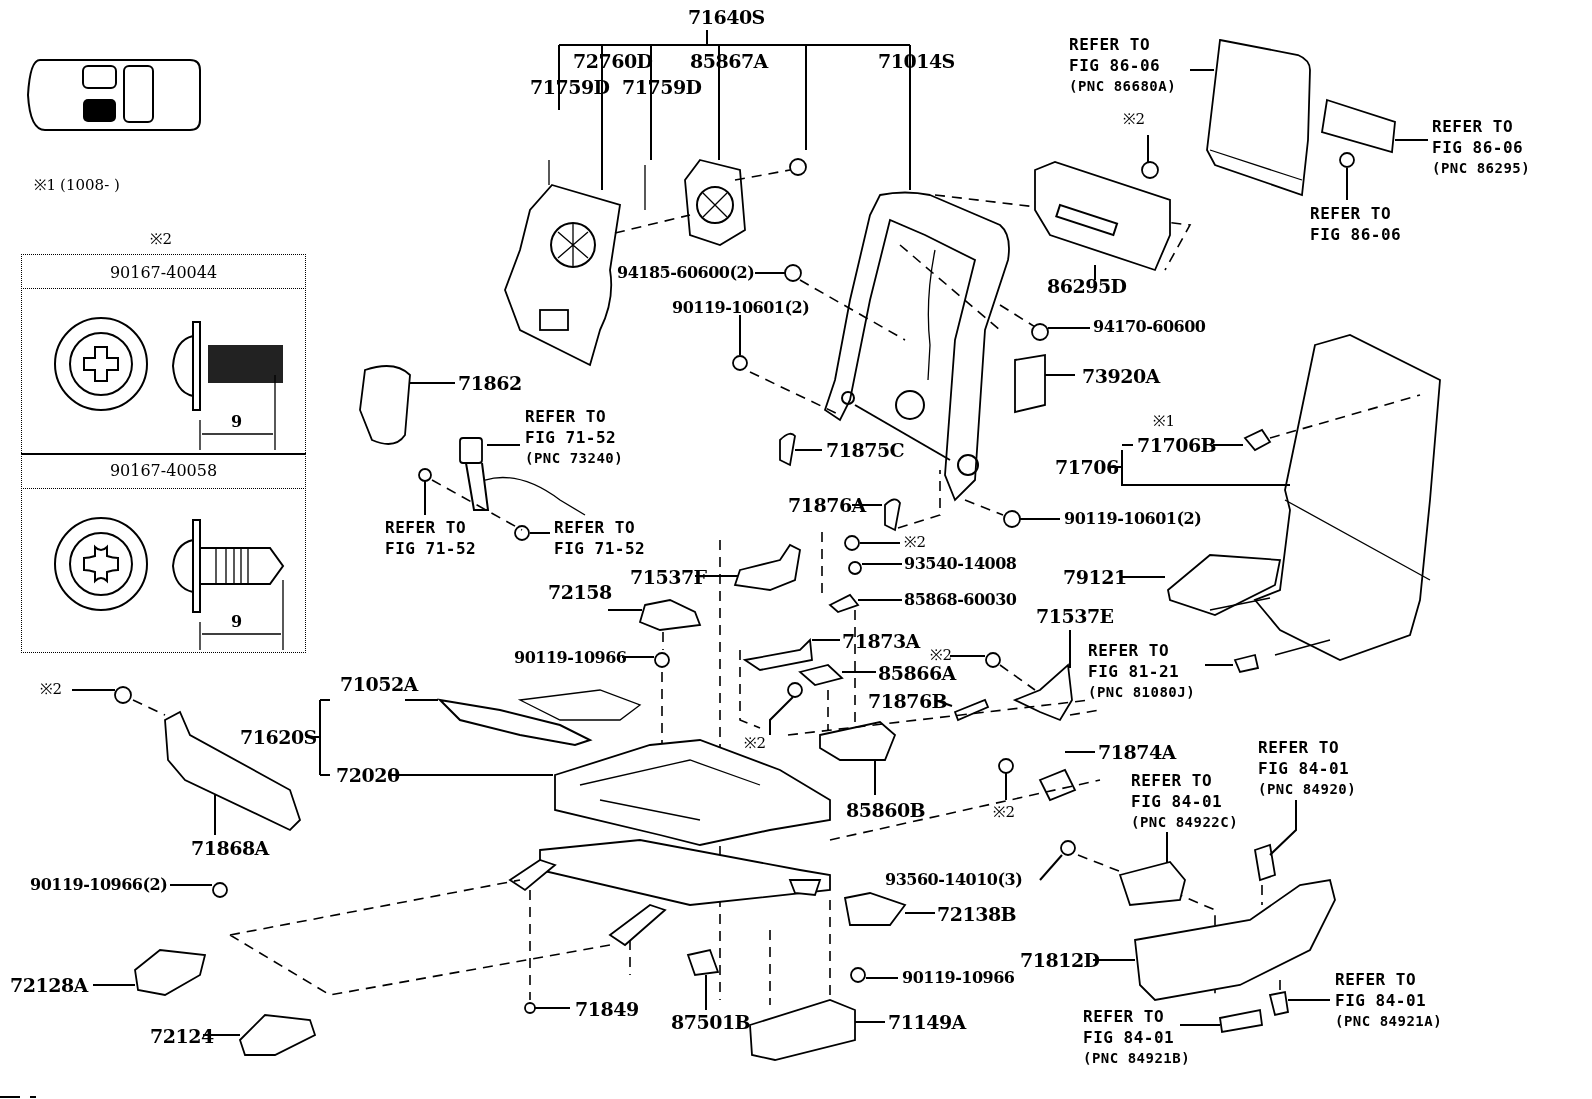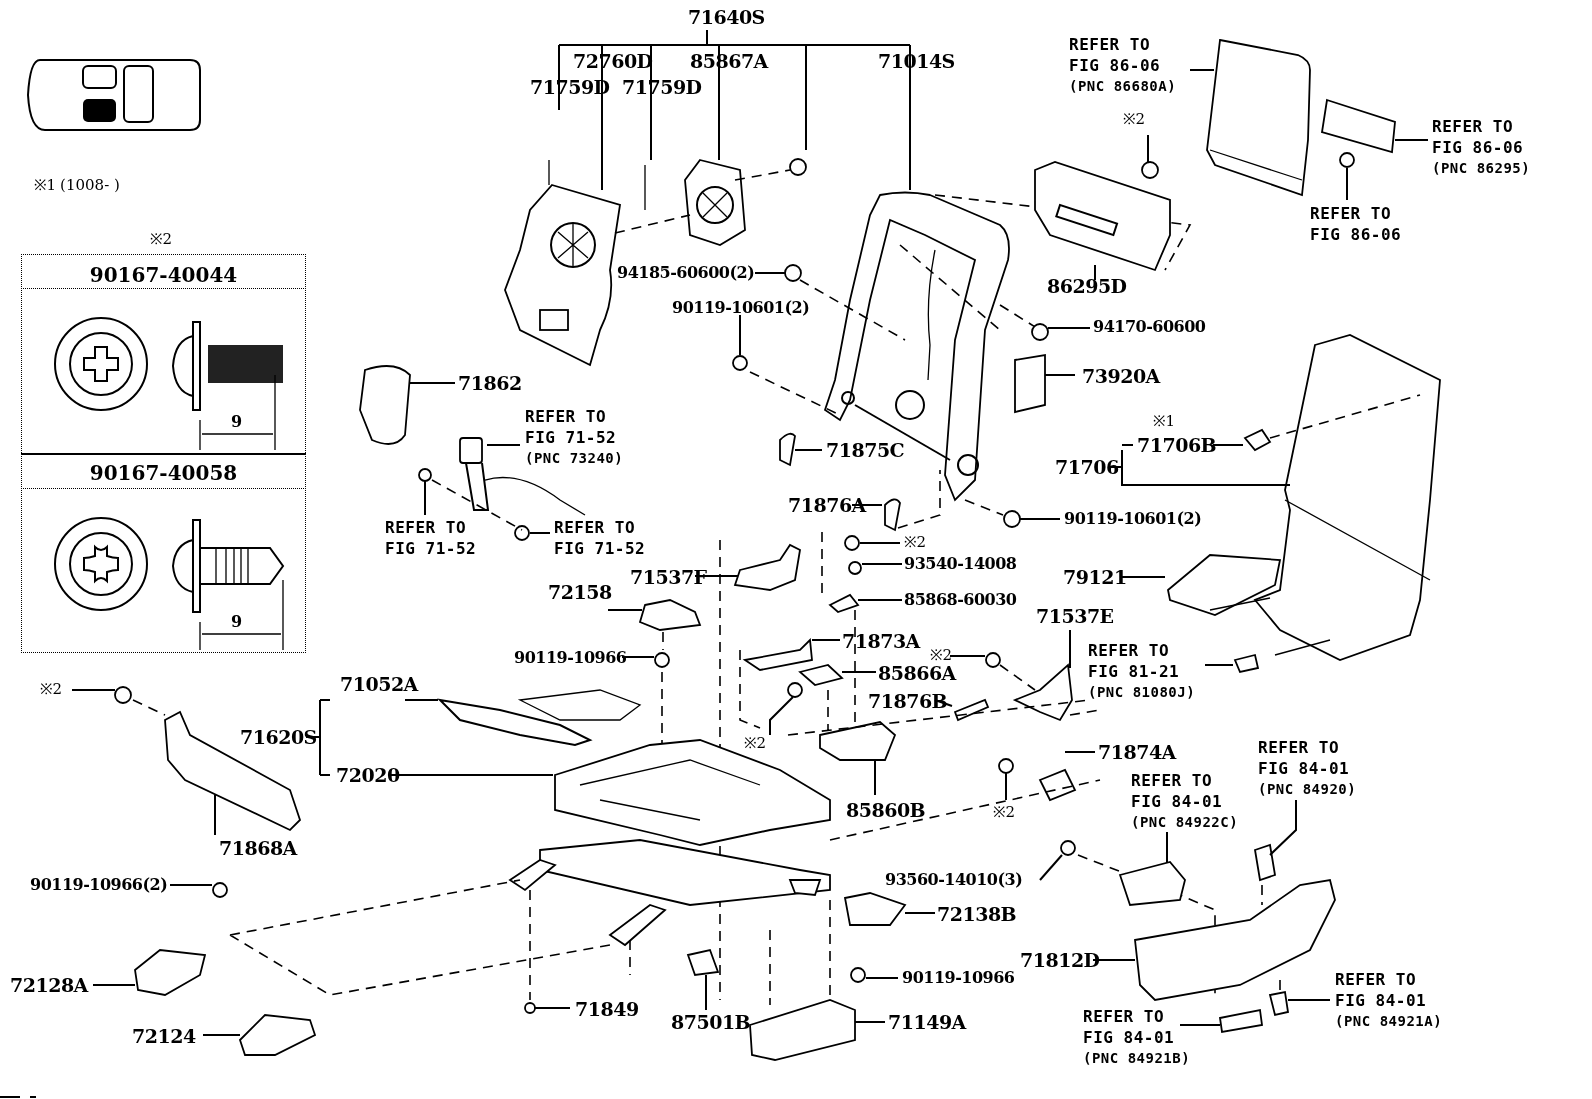--- a/index.html
+++ b/index.html
@@ -12,21 +12,21 @@
   #art .part { stroke: #000; stroke-width: 1.8; fill: #fff; }
   #art .fill { fill: #000; }
   .lbl { position: absolute; white-space: nowrap; font-weight: bold; line-height: 1; }
   .pn { font-size: 19px; letter-spacing: -0.5px; }
   .pn-s { font-size: 16px; letter-spacing: -0.5px; }
   .ref { font-size: 16px; line-height: 21px; font-family: "DejaVu Sans Mono", "Liberation Mono", monospace; letter-spacing: 0.5px; }
   .ref .pnc { font-size: 14px; }
   .note { font-size: 15px; font-weight: normal; }
   .mark { font-size: 15px; font-weight: normal; }
   .legend-box { position: absolute; border: 1.5px dotted #000; background: #fff; }
-  .legend-head { position: absolute; font-weight: bold; font-size: 20px; text-align: center; }
+  .legend-head { position: absolute; font-weight: normal; font-size: 16px; text-align: center; }
   .figid { font-size: 15px; font-weight: normal; }
 </style>
 </head>
 <body>
 
 <svg id="art" viewBox="0 0 1592 1099">
 
   <g>
     <path class="ln" d="M40,60 L190,60 Q200,60 200,70 L200,120 Q200,130 190,130 L45,130 Q30,130 28,95 Q30,60 40,60 Z"></path>
     <rect class="ln" x="83" y="66" width="33" height="22" rx="5"></rect>
@@ -318,29 +318,29 @@
 <div class="lbl pn" style="left:878px;top:664px;">85866A</div>
 <div class="lbl pn" style="left:868px;top:692px;text-align:center;">71876B</div>
 <div class="lbl pn" style="left:340px;top:675px;">71052A</div>
 <div class="lbl pn" style="left:240px;top:728px;">71620S</div>
 <div class="lbl pn" style="left:336px;top:766px;">72020</div>
 <div class="lbl mark" style="left:744px;top:736px;">※2</div>
 <div class="lbl pn" style="left:1098px;top:743px;">71874A</div>
 <div class="lbl mark" style="left:993px;top:805px;">※2</div>
 <div class="lbl pn" style="left:846px;top:801px;">85860B</div>
 <div class="lbl mark" style="left:40px;top:682px;">※2</div>
-<div class="lbl pn" style="left:191px;top:839px;margin-left:28px;">71868A</div>
+<div class="lbl pn" style="left:191px;top:839px;">71868A</div>
 <div class="lbl pn-s" style="left:30px;top:877px;">90119-10966(2)</div>
 <div class="lbl pn-s" style="left:885px;top:872px;">93560-14010(3)</div>
 <div class="lbl pn" style="left:937px;top:905px;">72138B</div>
 <div class="lbl pn" style="left:1020px;top:951px;">71812D</div>
 <div class="lbl pn" style="left:10px;top:976px;">72128A</div>
 <div class="lbl pn-s" style="left:902px;top:970px;">90119-10966</div>
 <div class="lbl pn" style="left:575px;top:1000px;">71849</div>
-<div class="lbl pn" style="left:132px;top:1027px;">72124</div>
+<div class="lbl pn" style="left:150px;top:1027px;">72124</div>
 <div class="lbl pn" style="left:671px;top:1013px;">87501B</div>
 <div class="lbl pn" style="left:888px;top:1013px;">71149A</div>
 
 <div class="lbl mark" style="left:1123px;top:112px;">※2</div>
 
 <div class="lbl ref" style="left:1069px;top:34px;">
   <div>REFER TO</div>
   <div>FIG 86-06</div>
   <div class="pnc">(PNC 86680A)</div>
 </div>

